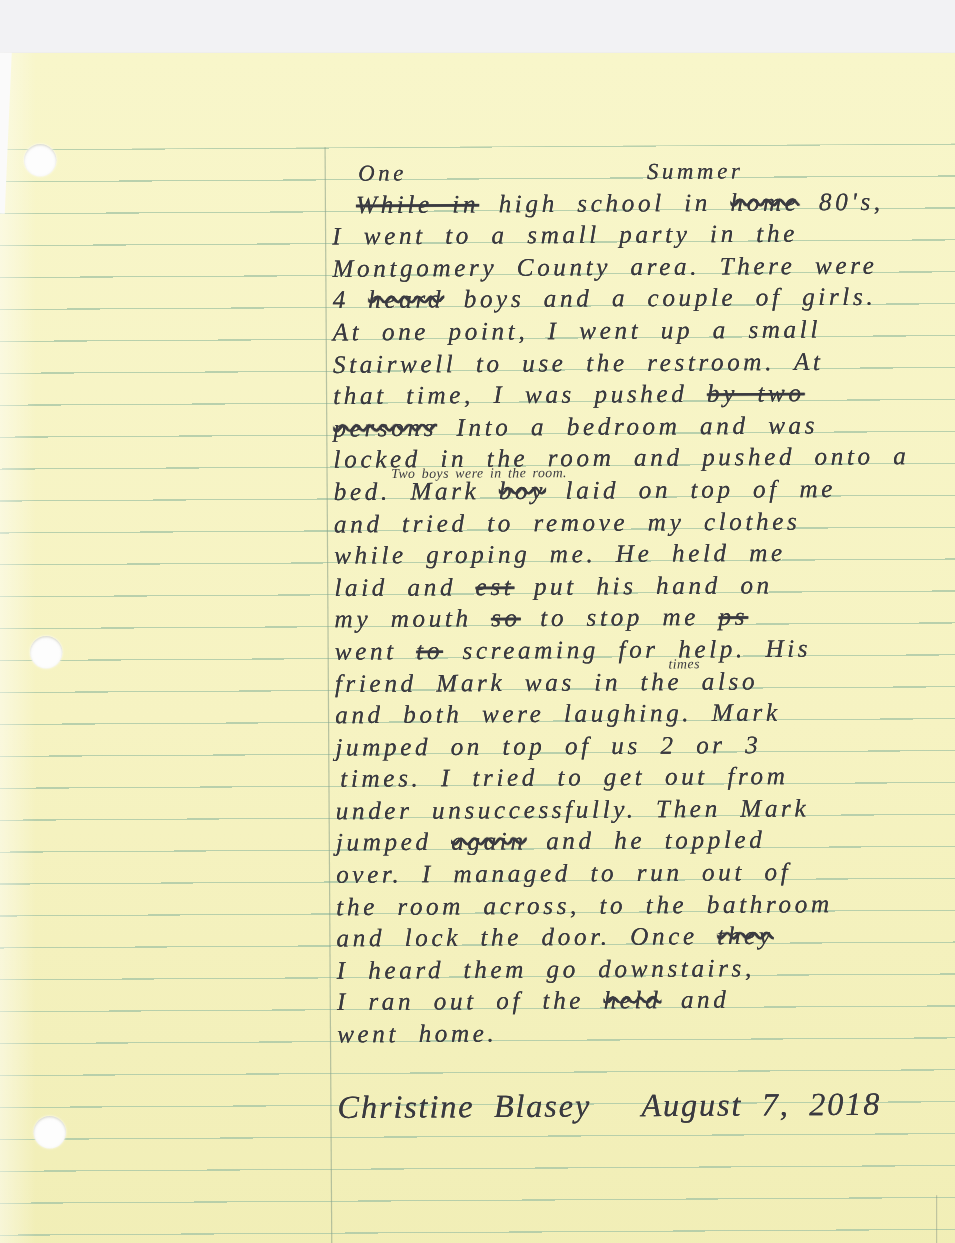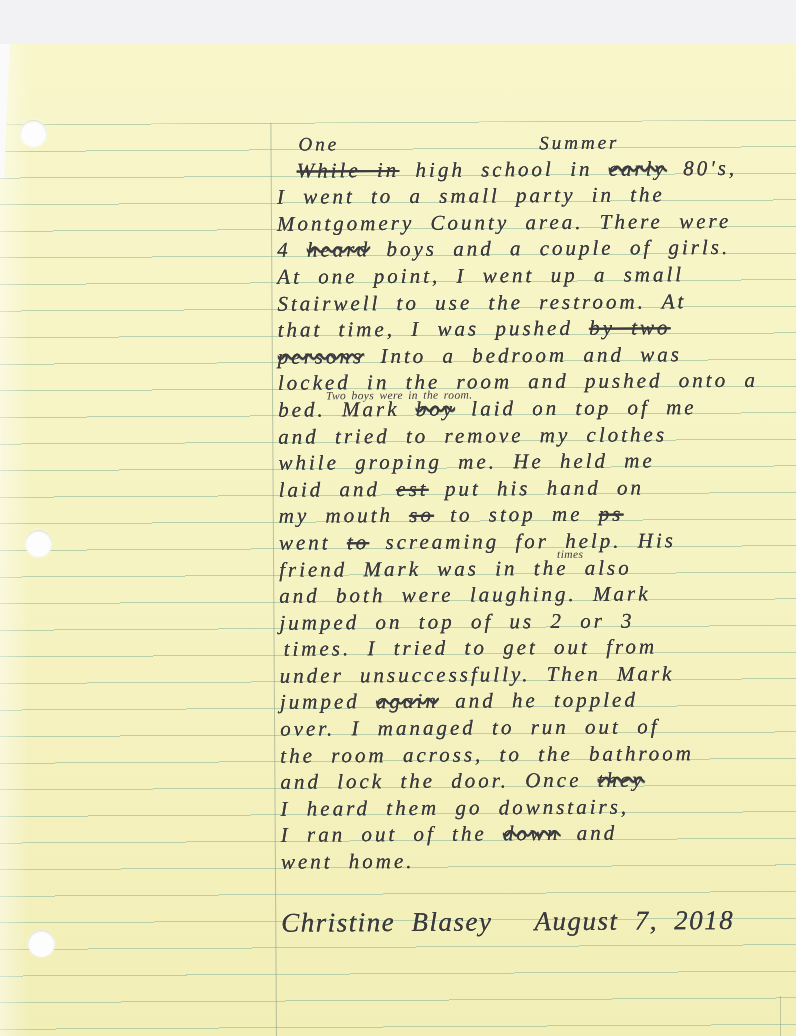--- a/index.html
+++ b/index.html
@@ -66,21 +66,21 @@
 </head>
 <body>
 
 <div class="stage">
   <div class="paper">
     <div class="tilt">
       <div class="rules"></div>
       <div class="margin-line"></div>
       <div class="text" id="text-block">
           <div class="line"><span class="seg ins-top" style="margin-left: 22px;">One</span><span class="seg ins-top" style="margin-left: 200px;">Summer</span></div>
-          <div class="line" style="padding-left: 20px;"><span class="seg strike">While in</span><span class="seg"> high school in </span><span class="seg scribble">early</span><span class="seg"> 80's,</span></div>
+          <div class="line" style="padding-left: 20px;"><span class="seg strike">While in</span><span class="seg"> high school in </span><span class="seg scribble">home</span><span class="seg"> 80's,</span></div>
           <div class="line"><span class="seg">I went to a small party in the</span></div>
           <div class="line"><span class="seg">Montgomery County area. There were</span></div>
           <div class="line"><span class="seg">4 </span><span class="seg scribble">heard</span><span class="seg"> boys and a couple of girls.</span></div>
           <div class="line"><span class="seg">At one point, I went up a small</span></div>
           <div class="line"><span class="seg">Stairwell to use the restroom. At</span></div>
           <div class="line"><span class="seg">that time, I was pushed </span><span class="seg strike">by two</span></div>
           <div class="line"><span class="seg scribble">persons</span><span class="seg"> Into a bedroom and was</span></div>
           <div class="line"><span class="seg">locked in the room and pushed onto a</span></div>
           <div class="line"><span class="seg">bed. </span><span class="seg ins-float" style="left: 48px;">Two boys were in the room.</span><span class="seg">Mark </span><span class="seg scribble">boy</span><span class="seg"> laid on top of me</span></div>
           <div class="line"><span class="seg">and tried to remove my clothes</span></div>
@@ -91,21 +91,21 @@
           <div class="line"><span class="seg">friend Mark was in</span><span class="seg ins-float" style="left: 278px;">times</span><span class="seg"> the also</span></div>
           <div class="line"><span class="seg">and both were laughing. Mark</span></div>
           <div class="line"><span class="seg">jumped on top of us 2 or 3</span></div>
           <div class="line" style="padding-left: 4px;"><span class="seg">times. I tried to get out from</span></div>
           <div class="line"><span class="seg">under unsuccessfully. Then Mark</span></div>
           <div class="line"><span class="seg">jumped </span><span class="seg scribble">again</span><span class="seg"> and he toppled</span></div>
           <div class="line"><span class="seg">over. I managed to run out of</span></div>
           <div class="line"><span class="seg">the room across, to the bathroom</span></div>
           <div class="line"><span class="seg">and lock the door. Once </span><span class="seg scribble">they</span></div>
           <div class="line"><span class="seg">I heard them go downstairs,</span></div>
-          <div class="line"><span class="seg">I ran out of the </span><span class="seg scribble">down</span><span class="seg"> and</span></div>
+          <div class="line"><span class="seg">I ran out of the </span><span class="seg scribble">held</span><span class="seg"> and</span></div>
           <div class="line"><span class="seg">went home.</span></div>
           <div class="line"></div>
           <div class="line signature-row"><span class="seg sig">Christine Blasey</span><span class="seg sig" style="margin-left: 42px;">August 7, 2018</span></div>
         </div>
     </div>
     <div class="hole hole1"></div>
     <div class="hole hole2"></div>
     <div class="hole hole3"></div>
     <div class="left-light"></div>
     <div class="corner-sliver"></div>

